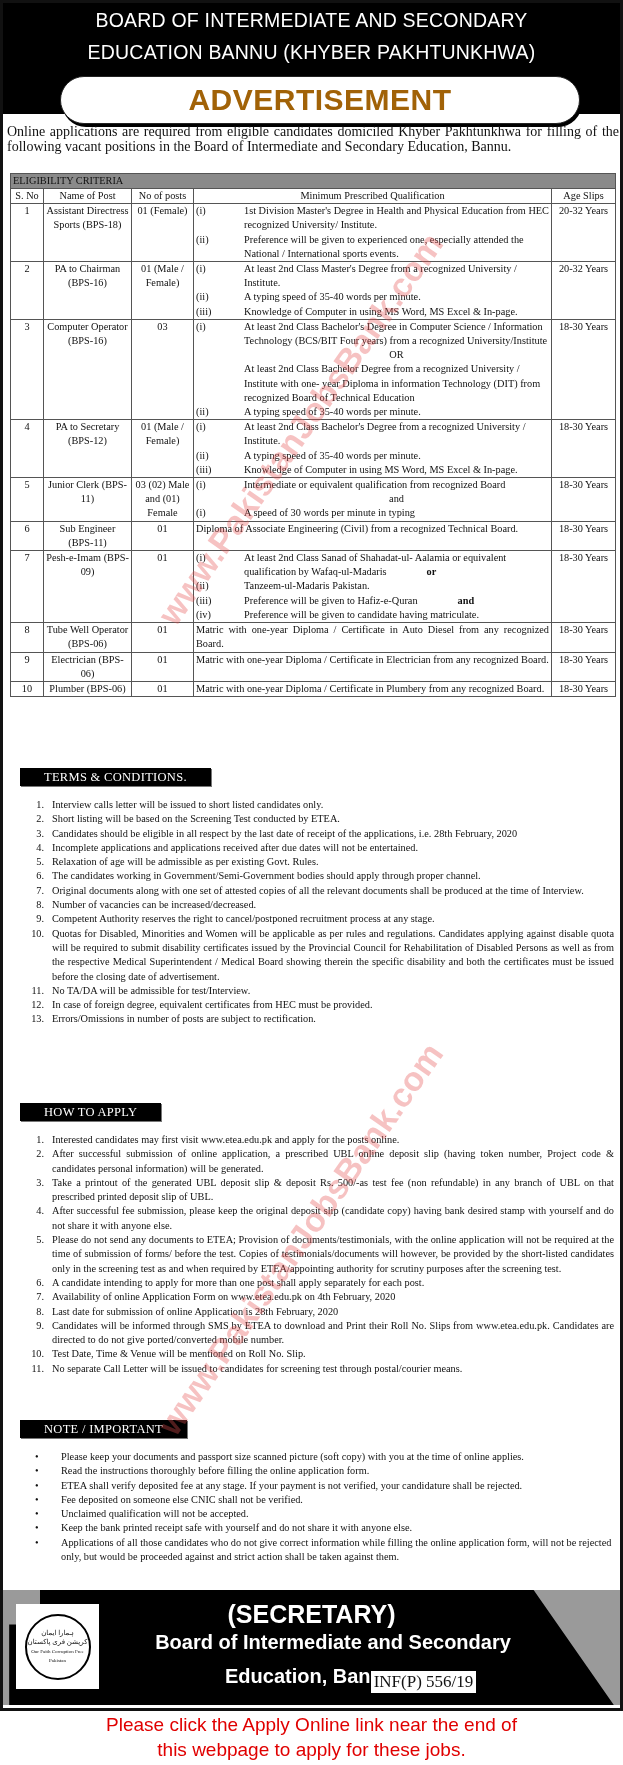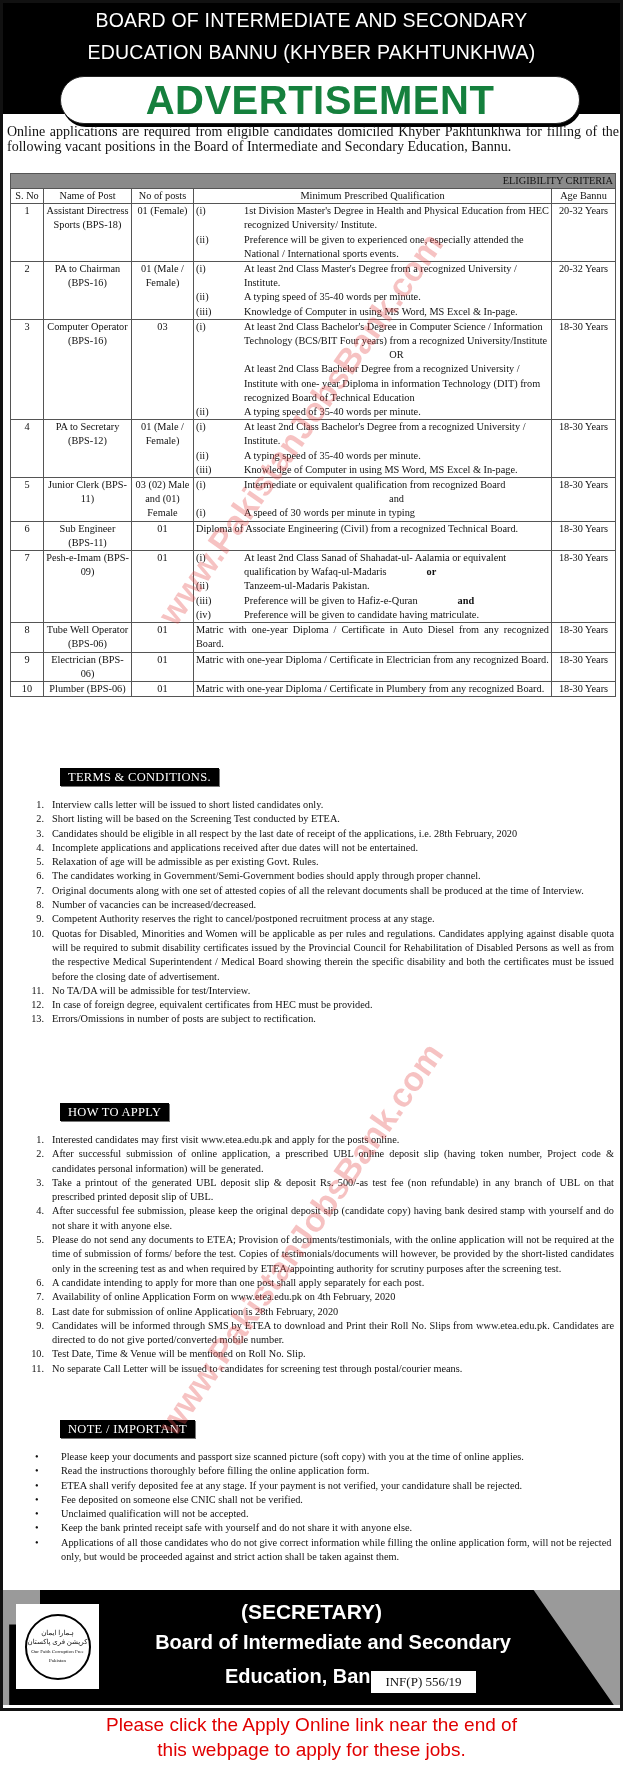--- a/index.html
+++ b/index.html
@@ -1,48 +1,48 @@
 <!DOCTYPE html>
 <html><head>
 <meta charset="utf-8">
 <style>
   html, body { margin:0; padding:0; background:#fff; }
   body { width:623px; height:1765px; position:relative; overflow:hidden; font-family:"Liberation Serif", serif; color:#111; }
   .frame { position:absolute; left:0; top:0; width:617px; height:1705px; border:3px solid #111; background:#fff; }
   .header { position:absolute; left:0; top:0; width:617px; height:111px; background:#000; }
   .h-line { position:absolute; left:0; width:617px; text-align:center; color:#fff; font-family:"Liberation Sans", sans-serif; font-size:19.5px; letter-spacing:0.2px; }
   .adv-pill { position:absolute; left:57px; top:73px; width:518px; height:46px; background:#fff; border:1.5px solid #222; border-radius:24px; box-shadow:2px 3px 0 #000; display:flex; align-items:center; justify-content:center; }
-  .adv-pill span { font-family:"Liberation Sans", sans-serif; font-weight:bold; font-size:40px; color:#15803d; letter-spacing:0.5px; }
+  .adv-pill span { font-family:"Liberation Sans", sans-serif; font-weight:bold; font-size:30px; color:#a16207; letter-spacing:0.5px; }
   .intro { position:absolute; left:4px; top:122px; width:612px; font-size:14px; line-height:14.5px; text-align:justify; }
   table.elig { position:absolute; left:7px; top:170px; width:606px; border-collapse:collapse; font-size:10.3px; line-height:14.2px; }
   table.elig td, table.elig th { border:1px solid #555; vertical-align:top; padding:0 2px; font-weight:normal; }
-  .elig-banner { background:#8a8a8a; text-align:right; height:14px; font-size:10.3px; line-height:14px; }
+  .elig-banner { background:#8a8a8a; text-align:left; height:14px; font-size:10.3px; line-height:14px; }
   .c-sno { width:28px; text-align:center; }
   .c-post { width:83px; text-align:center; }
   .c-num { width:57px; text-align:center; }
   .c-age { width:59px; text-align:center; white-space:nowrap; }
   .q-row { display:flex; }
   .q-roman { width:48px; flex:none; }
   .q-text { flex:1; }
   .q-center { text-align:center; }
   .q-plain { text-align:justify; }
-  .sec-head { position:absolute; left:17px; height:18px; background:#000; color:#fff; font-size:12.5px; line-height:18px; padding:0 8px; letter-spacing:0.3px; box-shadow:1px 1px 0 #777;margin-left:40px; }
+  .sec-head { position:absolute; left:17px; height:18px; background:#000; color:#fff; font-size:12.5px; line-height:18px; padding:0 24px; letter-spacing:0.3px; box-shadow:1px 1px 0 #777; }
   ol.terms { position:absolute; left:7px; width:604px; margin:0; padding:0; list-style:none; font-size:10.3px; line-height:14.3px; }
   ol.terms li { display:flex; text-align:justify; }
   ol.terms li .num { width:34px; flex:none; text-align:right; padding-right:8px; }
   ol.terms li .txt { flex:1; }
   ul.notes { position:absolute; left:32px; width:580px; margin:0; padding:0; list-style:none; font-size:10.3px; line-height:14.3px; }
   ul.notes li { display:flex; }
   ul.notes li .bul { width:26px; flex:none; }
   .footer { position:absolute; left:3px; top:1590px; width:617px; height:115px; background:#9a9a9a; }
   .footer-black2 { position:absolute; left:0; top:0; width:617px; height:115px; background:#000; clip-path:polygon(16% 0, 86% 0, 99% 100%, 1% 100%, 1% 30%, 6% 30%, 6% 0); }
   .logo { position:absolute; left:13px; top:45px; width:83px; height:85px; background:#fff; display:flex; align-items:center; justify-content:center; }
   .logo-circle { width:62px; height:62px; border-radius:50%; border:2px solid #000; display:flex; align-items:center; justify-content:center; flex-direction:column; font-size:7px; text-align:center; line-height:9px; }
   .f-text { position:absolute; color:#fff; font-family:"Liberation Sans", sans-serif; font-weight:bold; }
-  .inf { position:absolute; left:370px; top:1670px; width:105px; height:22px; background:#fff; border:1px solid #000; font-size:13px; text-align:center; line-height:22px; }
+  .inf { position:absolute; left:370px; top:1670px; width:105px; height:22px; background:#fff; border:1px solid #000; font-size:17px; text-align:center; line-height:22px; }
   .red-note { position:absolute; left:0; top:1712px; width:623px; text-align:center; color:#e00000; font-family:"Liberation Sans", sans-serif; font-size:19px; line-height:25px; }
   .wm { position:absolute; color:rgba(230,80,80,0.35); font-family:"Liberation Sans", sans-serif; font-weight:bold; font-size:34px; transform:rotate(-55deg); transform-origin:left top; white-space:nowrap; pointer-events:none; }
 </style>
 </head>
 <body>
 
 <div class="frame">
 
   <div class="header">
     <div class="h-line" style="top:6px;">BOARD OF INTERMEDIATE AND SECONDARY</div>
@@ -57,21 +57,21 @@
   <table class="elig">
     <tbody>
         <tr>
       <td colspan="5" class="elig-banner">ELIGIBILITY CRITERIA</td>
     </tr>
     <tr>
       <td class="c-sno">S. No</td>
       <td class="c-post">Name of Post</td>
       <td class="c-num">No of posts</td>
       <td style="text-align:center;">Minimum Prescribed Qualification</td>
-      <td class="c-age">Age Bannu</td>
+      <td class="c-age">Age Slips</td>
     </tr>
     </tbody>
       <tbody id="elig-body">
         <tr>
     <td class="c-sno">1</td>
     <td class="c-post">Assistant Directress Sports (BPS-18)</td>
     <td class="c-num">01 (Female)</td>
     <td>
             <div class="q-row">
         <span class="q-roman">(i)</span>
@@ -371,21 +371,21 @@
 
 <div class="footer">
   <div class="footer-black2"></div>
   <div class="logo" style="top:14px;">
     <div class="logo-circle">
       <span>ہمارا ایمان</span>
       <span>کرپشن فری پاکستان</span>
       <span style="font-size:5px;">Our Faith Corruption Free Pakistan</span>
     </div>
   </div>
-  <div class="f-text" style="left:0; width:617px; text-align:center; top:10px; font-size:21px;">(SECRETARY)</div>
+  <div class="f-text" style="left:0; width:617px; text-align:center; top:10px; font-size:25px;">(SECRETARY)</div>
   <div class="f-text" style="left:100px; width:460px; text-align:center; top:41px; font-size:20px;">Board of Intermediate and Secondary</div>
   <div class="f-text" style="left:222px; top:75px; font-size:20px;">Education, Bannu.</div>
 </div>
 <div class="inf">INF(P) 556/19</div>
 
 <div class="red-note">
   <div>Please click the Apply Online link near the end of</div>
   <div>this webpage to apply for these jobs.</div>
 </div>
 

